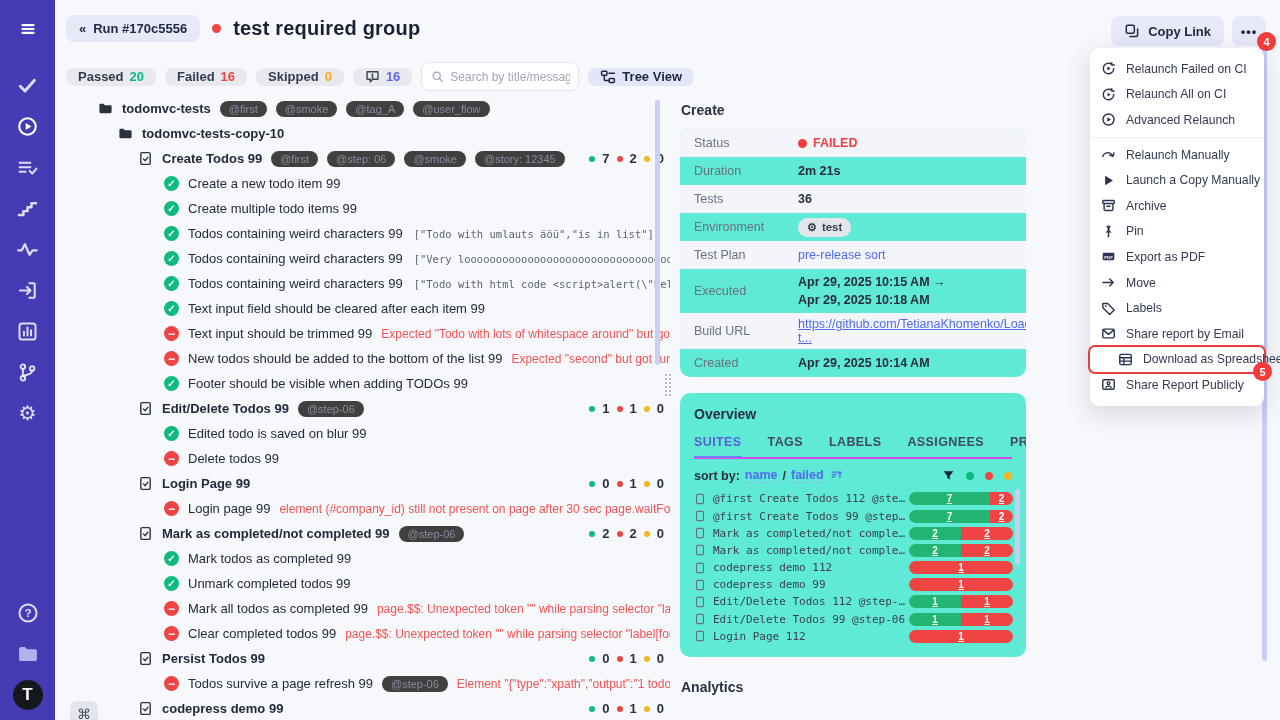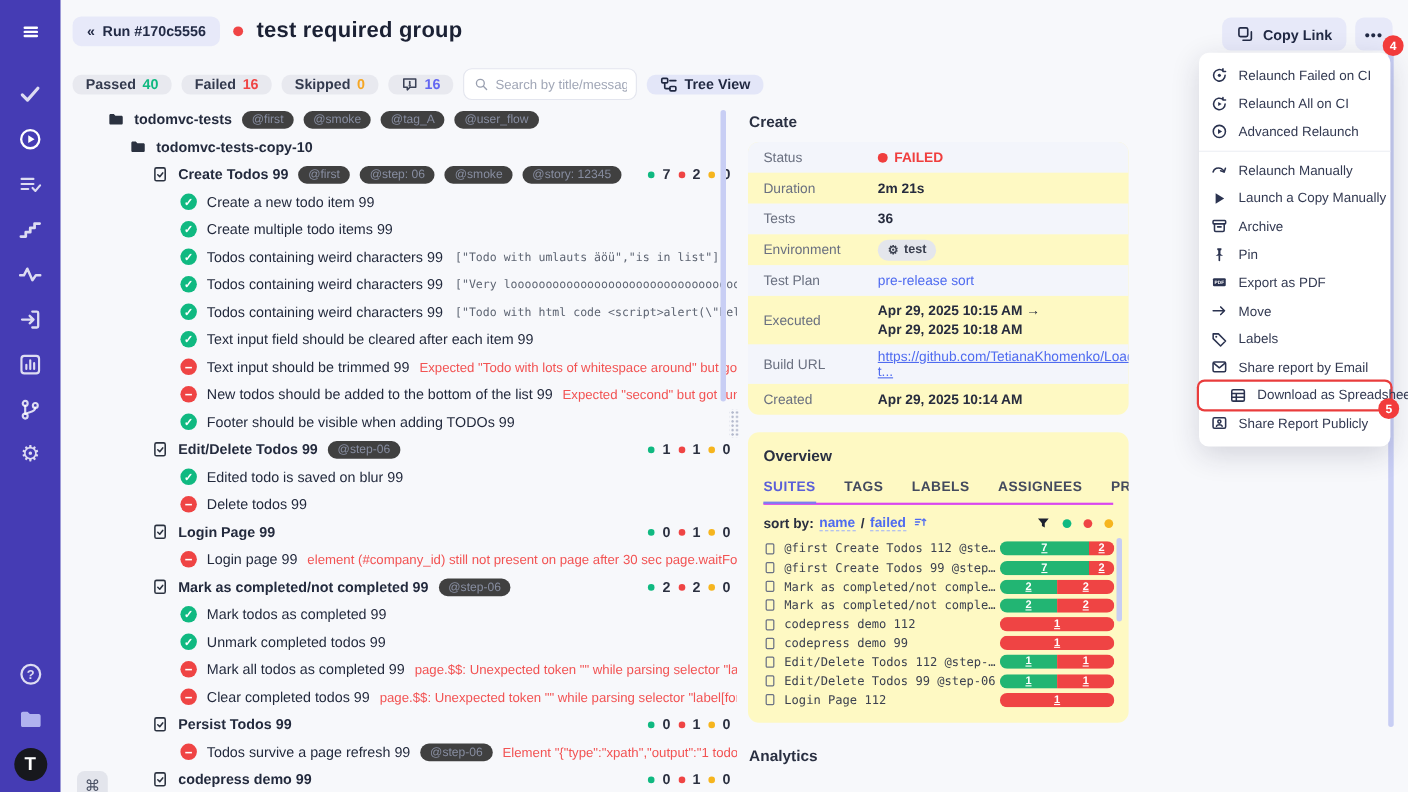--- a/index.html
+++ b/index.html
@@ -76,21 +76,21 @@
   .vscroll { position:absolute; width:5px; border-radius:3px; background:#c8cef4; z-index:4; }
   .tree-scroll { left:655px; top:100px; height:265px; }
   .page-scroll { left:1262px; top:45px; height:616px; }
   .grip { position:absolute; left:663px; top:372px; width:9px; height:26px; border-radius:3px;
     background-image:radial-gradient(#b4bacd 1px, transparent 1.2px); background-size:4px 4px;
     background-position:1px 1px; cursor:col-resize; }
 
   
   .right-panel { position:absolute; left:680px; top:96px; width:346px; }
   .rp-h { font-size:14px; font-weight:700; color:#2a3042; margin:6px 0 11px 1px; }
-  .card { background:#fef9c3; border-radius:10px; overflow:hidden; }
+  .card { background:#5eead4; border-radius:10px; overflow:hidden; }
   .sum-row { display:flex; align-items:center; min-height:28px; padding:4px 14px; font-size:12.5px; }
   .sum-row.stripe { background:#f3f5fb; }
   .sum-label { width:104px; flex:none; color:#6a7080; }
   .sum-val { color:#272c3e; font-weight:600; }
   .st-failed { color:#f03e3e; font-weight:800; display:flex; align-items:center; gap:6px; font-size:12.5px; }
   .st-failed .dot { width:9px; height:9px; border-radius:50%; background:#f03e3e; }
   .env-pill { background:#e4e6ec; border-radius:10px; padding:3px 9px; font-size:11.5px; font-weight:600;
     color:#3c4150; display:flex; align-items:center; gap:5px; }
   .link { color:#4f6bf0; font-weight:500; cursor:pointer; }
   .link.u { text-decoration:underline; }
@@ -248,21 +248,21 @@
       </span>
     <span>Copy Link</span>
   </button>
   <button class="lav-btn more-btn">•••</button>
 </div>
 <div class="ann-badge badge-4">4</div>
 
 <div class="filterbar">
   <button class="f-btn">
     <span>Passed</span>
-    <span class="cnt-green">40</span>
+    <span class="cnt-green">20</span>
   </button>
   <button class="f-btn">
     <span>Failed</span>
     <span class="cnt-red">16</span>
   </button>
   <button class="f-btn">
     <span>Skipped</span>
     <span class="cnt-orange">0</span>
   </button>
   <button class="f-btn f-comment">

